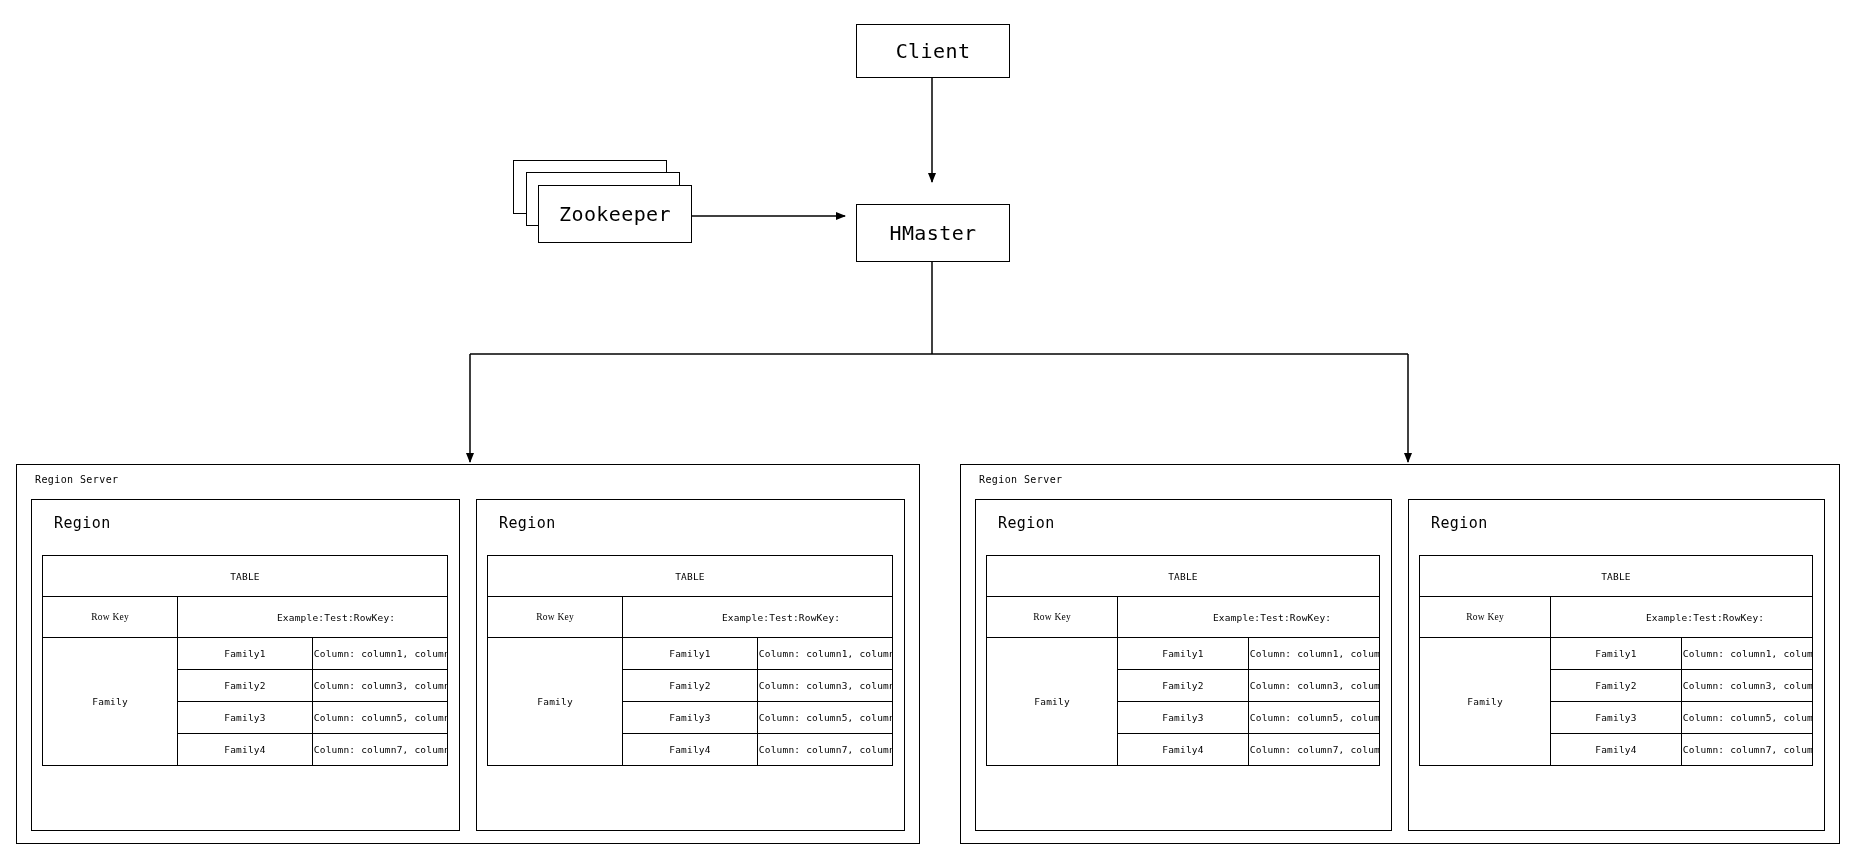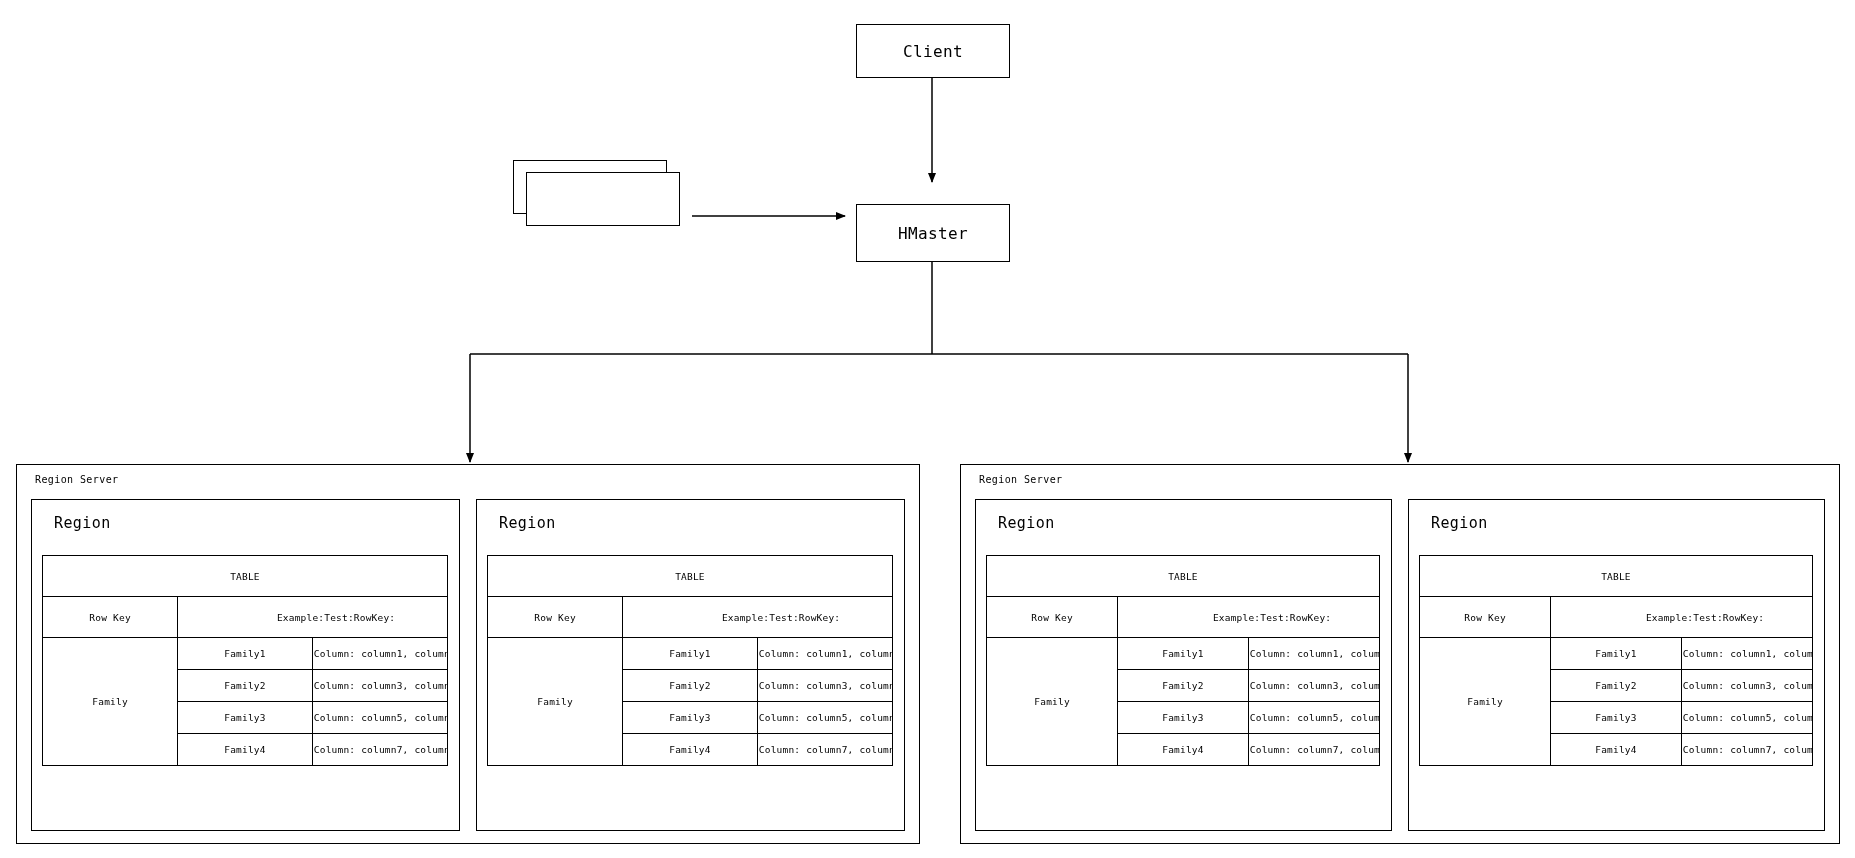--- a/index.html
+++ b/index.html
@@ -28,21 +28,21 @@
   }
 
   
   .node-box {
     position: absolute;
     border: 1.6px solid #000;
     background: #fff;
     display: flex;
     align-items: center;
     justify-content: center;
-    font-size: 16px;
+    font-size: 20px;
     letter-spacing: 0.4px;
     box-sizing: border-box;
   }
   .stack-ghost {
     position: absolute;
     border: 1.6px solid #000;
     background: #fff;
     box-sizing: border-box;
   }
 
@@ -111,20 +111,21 @@
     font-size: 10px;
     border-top: none !important;
     border-left: none !important;
     border-right: none !important;
   }
   td.rowkey-label {
     height: 38px;
     font-size: 10.5px;
     width: 28%;
     border-left: none !important;
+    font-family: Liberation Serif, serif;
   }
   td.rowkey-value {
     height: 38px;
     font-size: 10.5px;
     border-right: none !important;
     padding-left: 48px;
   }
   td.family-label {
     font-size: 10.5px;
     width: 28%;
@@ -167,20 +168,23 @@
 
     <line x1="1408" y1="354" x2="1408" y2="462" stroke="#000" stroke-width="1.5" marker-end="url(#arrowhead)"></line>
   </svg>
 
   <div class="node-box" style="left:856px; top:24px; width:154px; height:54px;">
     <span>Client</span>
   </div>
 
   <div class="stack-ghost" style="left:513px; top:160px; width:154px; height:54px;"></div>
   <div class="stack-ghost" style="left:526px; top:172px; width:154px; height:54px;"></div>
+  <div class="node-box" style="left:538px; top:185px; width:154px; height:58px;">
+    <span>Zookeeper</span>
+  </div>
 
   <div class="node-box" style="left:856px; top:204px; width:154px; height:58px;">
     <span>HMaster</span>
   </div>
 
   <div class="region-server" style="left:16px; top:464px; width:904px; height:380px;">
     <div class="rs-title">Region Server</div>
     <div class="regions-row">
 
       <div class="region">

